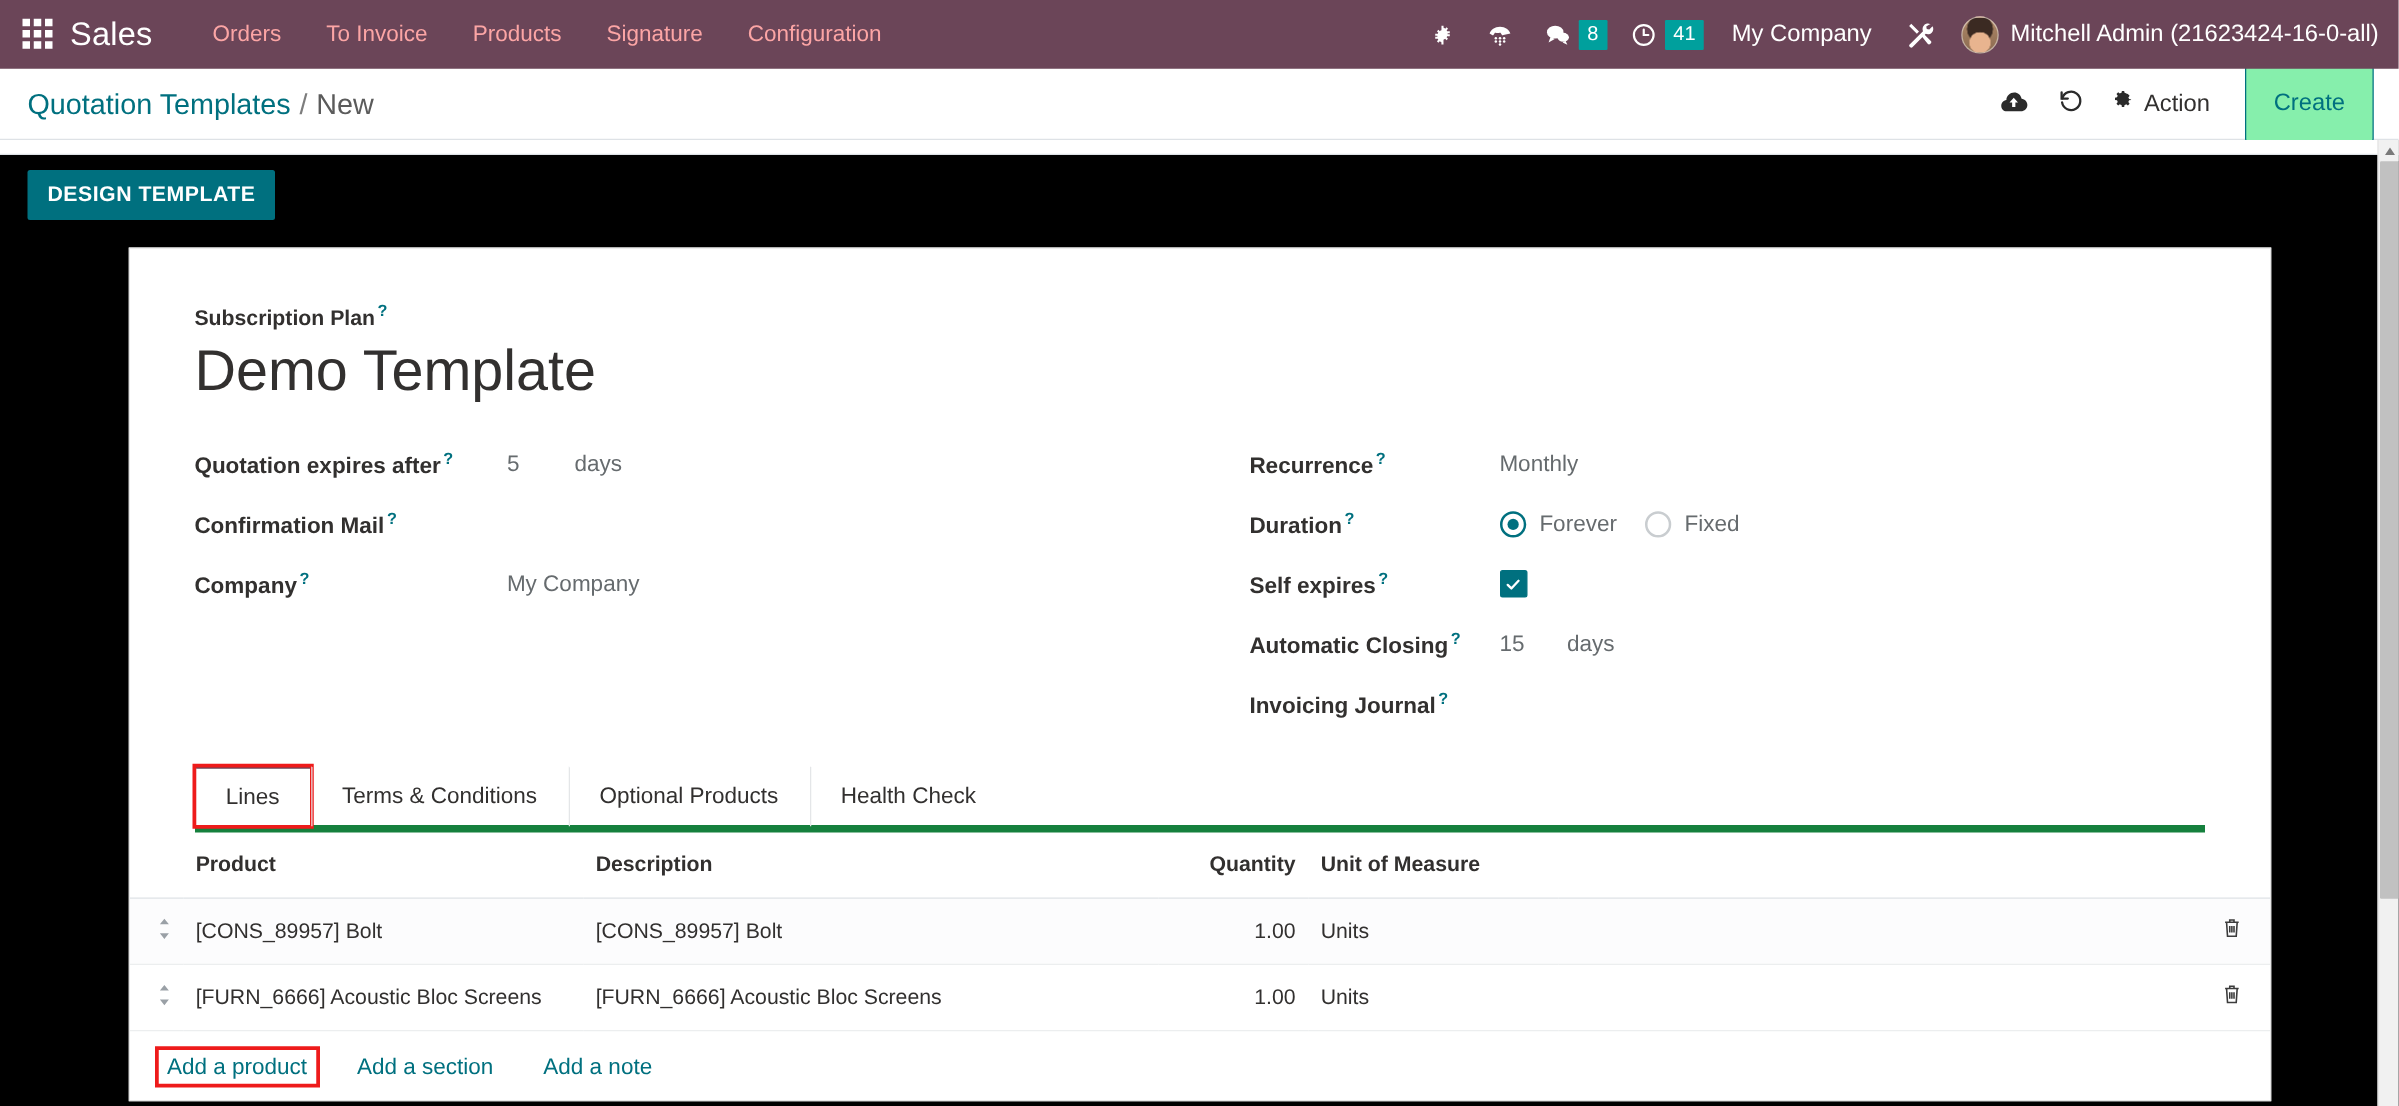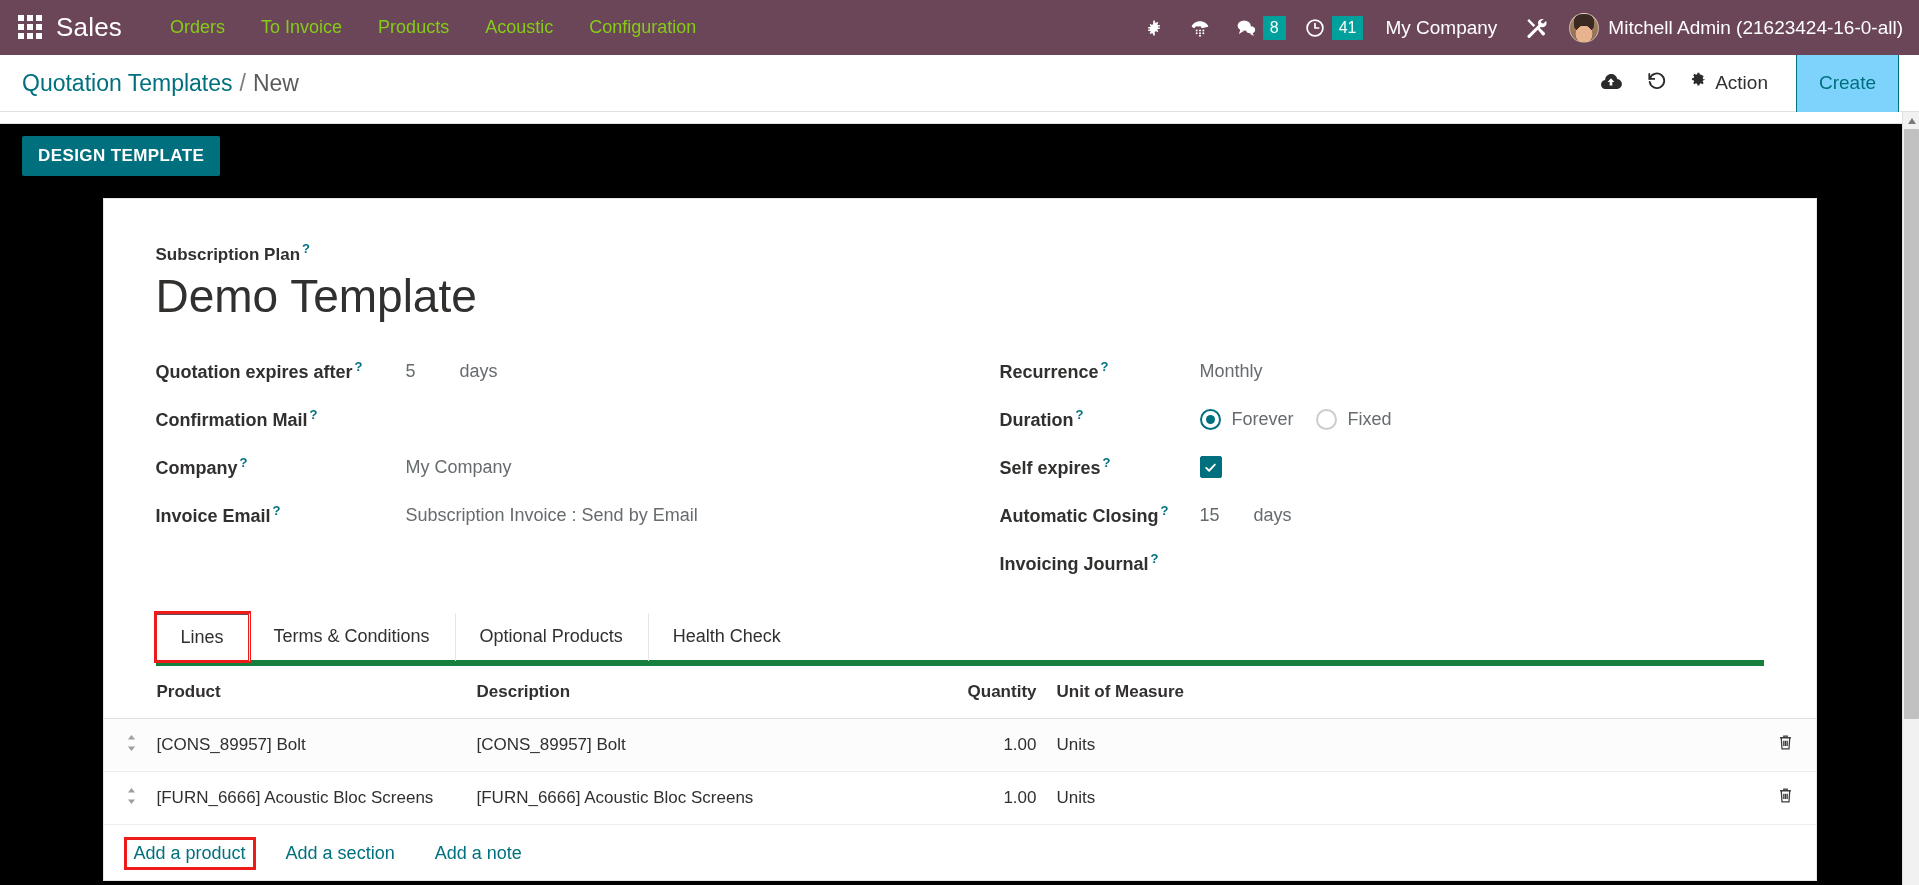--- a/index.html
+++ b/index.html
@@ -36,21 +36,21 @@
     font-size: 26px;
     font-weight: 400;
     margin-right: 30px;
     letter-spacing: .2px;
     white-space: nowrap;
   }
   .nav-menu { display: flex; align-items: center; gap: 0; }
   .nav-item {
     font-size: 18px;
     padding: 8px 18px;
-    color: #84cc16;
+    color: #fca5a5;
     white-space: nowrap;
     cursor: pointer;
   }
 
   .nav-right {
     margin-left: auto;
     display: flex;
     align-items: center;
     gap: 0;
   }
@@ -118,21 +118,21 @@
   }
   .cb-action {
     display: flex; align-items: flex-end; gap: 8px;
     font-size: 19px; color: #32302f;
     padding: 6px 14px 6px 10px; cursor: pointer;
     white-space: nowrap;
   }
   .btn-create {
     border: 1px solid #00707f;
     color: #00707f;
-    background: #7dd3fc;
+    background: #86efac;
     font-size: 19px;
     padding: 19px 22px;
     border-radius: 3px;
     cursor: pointer;
     margin-left: 14px;
     white-space: nowrap;
   }
 
   
   .page-body {
@@ -324,21 +324,21 @@
       <i></i>
       <i></i>
       <i></i>
   </div>
   <div class="brand">Sales</div>
 
   <div class="nav-menu">
     <div class="nav-item">Orders</div>
     <div class="nav-item">To Invoice</div>
     <div class="nav-item">Products</div>
-    <div class="nav-item">Acoustic</div>
+    <div class="nav-item">Signature</div>
     <div class="nav-item">Configuration</div>
   </div>
 
   <div class="nav-right">
     <div class="nav-icon" title="debug">
       <svg width="20" height="20" viewBox="0 0 24 24" fill="#fff">
         <path d="M11 3h2v2.1c.6.15 1.15.44 1.6.83l1.3-1.3 1.4 1.4-1.3 1.3c.2.3.35.62.45.97H19v2h-2.05c0 .35-.05.68-.12 1H19v2h-2.6c-.1.35-.25.67-.45.97l1.3 1.3-1.4 1.4-1.3-1.3c-.45.39-1 .68-1.6.83V21h-2v-2.1c-.6-.15-1.15-.44-1.6-.83l-1.3 1.3-1.4-1.4 1.3-1.3c-.2-.3-.35-.62-.45-.97H5v-2h2.17c-.07-.32-.12-.65-.12-1H5v-2h2.55c.1-.35.25-.67.45-.97l-1.3-1.3 1.4-1.4 1.3 1.3c.45-.39 1-.68 1.6-.83V3z"></path>
       </svg>
     </div>
     <div class="nav-icon">
@@ -460,26 +460,20 @@
               <div class="fvalue"></div>
             </div>
 
             <div class="frow">
               <div class="flabel">
                 <span>Company</span><span class="label-q">?</span>
               </div>
               <div class="fvalue">My Company</div>
             </div>
 
-            <div class="frow">
-              <div class="flabel">
-                <span>Invoice Email</span><span class="label-q">?</span>
-              </div>
-              <div class="fvalue">Subscription Invoice : Send by Email</div>
-            </div>
 
           </div>
 
           <div class="col right">
 
             <div class="frow">
               <div class="flabel">
                 <span>Recurrence</span><span class="label-q">?</span>
               </div>
               <div class="fvalue">Monthly</div>

